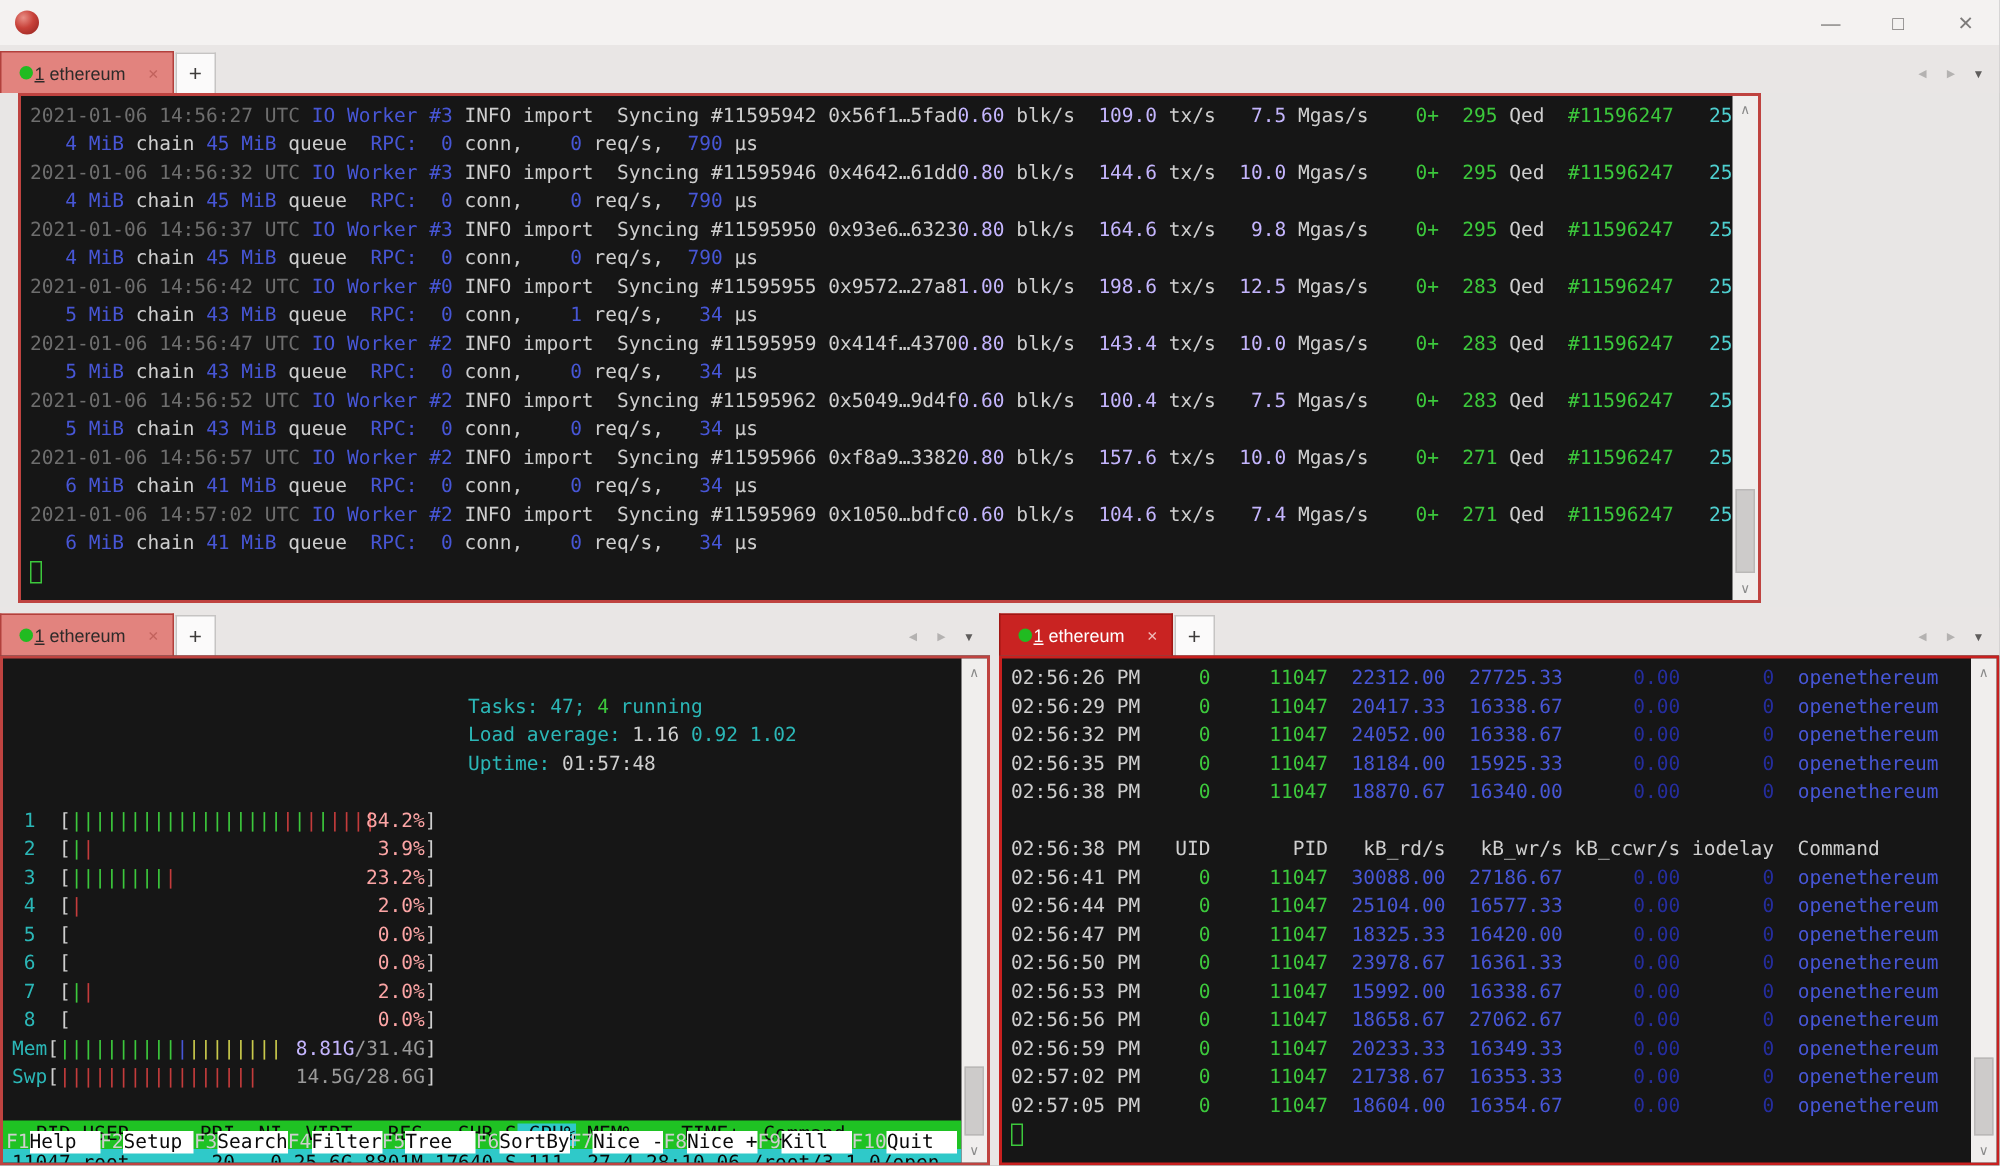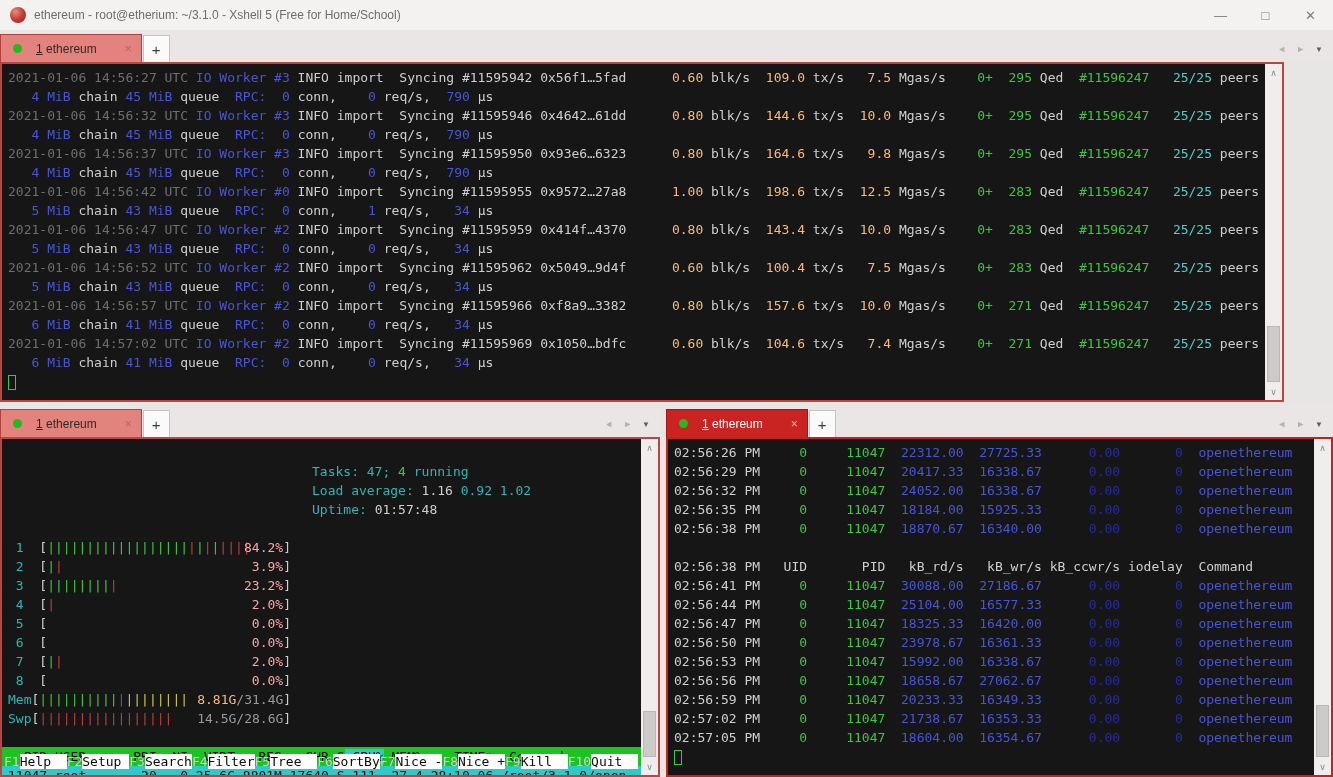--- a/index.html
+++ b/index.html
@@ -9,21 +9,21 @@
   
   .titlebar { position:absolute; left:0; top:0; width:1333px; height:30px; background:#f4f2f1; display:flex; align-items:center; }
   .appicon { width:16px; height:16px; border-radius:50%; margin:0 8px 0 10px;
              background:radial-gradient(circle at 35% 30%, #e98f86 0%, #c8423a 45%, #8f1f1c 100%); }
   .title { font-size:12px; color:#6f6d6c; }
   .wcontrols { margin-left:auto; display:flex; height:30px; }
   .wbtn { width:45px; height:30px; display:flex; align-items:center; justify-content:center; color:#7d7b7a; font-size:13px; cursor:default; }
 
   
   .tabstrip { position:absolute; height:32px; background:#e9e6e5; display:flex; align-items:flex-end; }
-  .tab { display:flex; align-items:center; gap:14px; height:28px; padding:0 9px 0 12px; font-size:12px;
+  .tab { display:flex; align-items:center; gap:1px; height:28px; padding:0 9px 0 12px; font-size:12px;
          border:1px solid #b2403c; border-bottom:none; }
   .tab.salmon { background:#e2837e; color:#2e2a29; }
   .tab.salmon .tclose { color:#c2625d; }
   .tab.active { background:#c92322; color:#ffffff; border-color:#a01613; }
   .tab.active .tclose { color:#efb9b7; }
   .dot { width:9px; height:9px; border-radius:50%; background:#21bb21; }
   .tlabel u { text-decoration:underline; }
   .tclose { font-size:12px; padding-left:14px; }
   .plus { width:27px; height:27px; margin-left:1px; background:#fbfafa; border:1px solid #c6c4c3; border-bottom:none;
           display:flex; align-items:center; justify-content:center; font-size:15px; color:#3d3b3a; }
@@ -33,21 +33,21 @@
 
   
   .term { position:absolute; background:#161616; border:2px solid #bf4340; }
   .term.active { border-color:#c8201f; }
   .tcontent { position:absolute; left:0; top:0; right:17px; bottom:0; padding:4px 0 0 6px; overflow:hidden;
               font-family:"DejaVu Sans Mono", monospace; font-size:13px; line-height:19px; white-space:pre; color:#cfcfcf; }
   .tline { height:19px; }
   .tline.split { display:flex; justify-content:space-between; padding-right:6px; }
 
   
-  .cw { color:#cfcfcf; } .cd { color:#6e6e6e; } .cb { color:#4756d6; } .cy { color:#fdba74; }
+  .cw { color:#cfcfcf; } .cd { color:#6e6e6e; } .cb { color:#4756d6; } .cy { color:#c4b5fd; }
   .cg { color:#3cc83c; } .cc { color:#4ecfcf; } .cnavy { color:#252d9e; } .cdim { color:#9a9a9a; }
   .hcy { color:#2bb7b7;margin-top:20px; } .pct { color:#fca5a5; }
   .tg { color:#3cc83c; } .tr { color:#c43c3c; } .tb { color:#4756d6; } .ty { color:#c9c94c; }
 
   .cursorbox { display:inline-block; width:8px; height:15px; border:1px solid #3cc83c; vertical-align:middle; }
 
   
   .meter { display:inline-block; position:relative; height:19px; vertical-align:top; }
   .meter .ticks { position:absolute; left:0; top:0; letter-spacing:0; }
   .meter .mval { position:absolute; right:0; top:0; }
@@ -66,21 +66,20 @@
   .sarrow.up { top:0; } .sarrow.down { bottom:0; }
   .sthumb { position:absolute; left:2px; width:13px; background:#cdcbca; border:1px solid #bab8b7; }
 </style>
 </head>
 <body>
 
 <div class="window">
 
   <div class="titlebar">
     <span class="appicon"></span>
-    <span class="title">ethereum - root@etherium: ~/3.1.0 - Xshell 5 (Free for Home/School)</span>
     <div class="wcontrols">
       <span class="wbtn">—</span>
       <span class="wbtn">□</span>
       <span class="wbtn">✕</span>
     </div>
   </div>
 
   <div class="tabstrip" style="left:0; top:30px; width:1333px;">
     <div class="tab salmon">
       <span class="dot"></span>
@@ -88,21 +87,21 @@
       <span class="tclose">×</span>
     </div>
     <div class="plus">+</div>
     <div class="stripnav">
       <span class="navchev">◄</span>
       <span class="navchev">►</span>
       <span class="navdrop">▼</span>
     </div>
   </div>
 
-  <div class="term" style="left:0; top:62px; width:1284px; height:340px;">
+  <div class="term" style="left:12px; top:62px; width:1162px; height:340px;">
     <div class="tcontent" id="top-lines"><div class="tline split"><span><span class="cd">2021-01-06 14:56:27 UTC </span><span class="cb">IO Worker #3</span><span class="cw"> INFO import  Syncing #11595942 0x56f1…5fad</span></span><span><span class="cy">0.60</span><span class="cw"> blk/s  </span><span class="cy">109.0</span><span class="cw"> tx/s  </span><span class="cy"> 7.5</span><span class="cw"> Mgas/s    </span><span class="cg">0+  295</span><span class="cw"> Qed  </span><span class="cg">#11596247</span><span class="cw">   </span><span class="cc">25/25</span><span class="cw"> peers</span></span></div><div class="tline"><span class="cw">  </span><span class="cb"> 4 MiB</span><span class="cw"> chain </span><span class="cb">45 MiB</span><span class="cw"> queue  </span><span class="cb">RPC:</span><span class="cw">  </span><span class="cb">0</span><span class="cw"> conn,    </span><span class="cb">0</span><span class="cw"> req/s,  </span><span class="cb">790</span><span class="cw"> µs</span></div><div class="tline split"><span><span class="cd">2021-01-06 14:56:32 UTC </span><span class="cb">IO Worker #3</span><span class="cw"> INFO import  Syncing #11595946 0x4642…61dd</span></span><span><span class="cy">0.80</span><span class="cw"> blk/s  </span><span class="cy">144.6</span><span class="cw"> tx/s  </span><span class="cy">10.0</span><span class="cw"> Mgas/s    </span><span class="cg">0+  295</span><span class="cw"> Qed  </span><span class="cg">#11596247</span><span class="cw">   </span><span class="cc">25/25</span><span class="cw"> peers</span></span></div><div class="tline"><span class="cw">  </span><span class="cb"> 4 MiB</span><span class="cw"> chain </span><span class="cb">45 MiB</span><span class="cw"> queue  </span><span class="cb">RPC:</span><span class="cw">  </span><span class="cb">0</span><span class="cw"> conn,    </span><span class="cb">0</span><span class="cw"> req/s,  </span><span class="cb">790</span><span class="cw"> µs</span></div><div class="tline split"><span><span class="cd">2021-01-06 14:56:37 UTC </span><span class="cb">IO Worker #3</span><span class="cw"> INFO import  Syncing #11595950 0x93e6…6323</span></span><span><span class="cy">0.80</span><span class="cw"> blk/s  </span><span class="cy">164.6</span><span class="cw"> tx/s  </span><span class="cy"> 9.8</span><span class="cw"> Mgas/s    </span><span class="cg">0+  295</span><span class="cw"> Qed  </span><span class="cg">#11596247</span><span class="cw">   </span><span class="cc">25/25</span><span class="cw"> peers</span></span></div><div class="tline"><span class="cw">  </span><span class="cb"> 4 MiB</span><span class="cw"> chain </span><span class="cb">45 MiB</span><span class="cw"> queue  </span><span class="cb">RPC:</span><span class="cw">  </span><span class="cb">0</span><span class="cw"> conn,    </span><span class="cb">0</span><span class="cw"> req/s,  </span><span class="cb">790</span><span class="cw"> µs</span></div><div class="tline split"><span><span class="cd">2021-01-06 14:56:42 UTC </span><span class="cb">IO Worker #0</span><span class="cw"> INFO import  Syncing #11595955 0x9572…27a8</span></span><span><span class="cy">1.00</span><span class="cw"> blk/s  </span><span class="cy">198.6</span><span class="cw"> tx/s  </span><span class="cy">12.5</span><span class="cw"> Mgas/s    </span><span class="cg">0+  283</span><span class="cw"> Qed  </span><span class="cg">#11596247</span><span class="cw">   </span><span class="cc">25/25</span><span class="cw"> peers</span></span></div><div class="tline"><span class="cw">  </span><span class="cb"> 5 MiB</span><span class="cw"> chain </span><span class="cb">43 MiB</span><span class="cw"> queue  </span><span class="cb">RPC:</span><span class="cw">  </span><span class="cb">0</span><span class="cw"> conn,    </span><span class="cb">1</span><span class="cw"> req/s,  </span><span class="cb"> 34</span><span class="cw"> µs</span></div><div class="tline split"><span><span class="cd">2021-01-06 14:56:47 UTC </span><span class="cb">IO Worker #2</span><span class="cw"> INFO import  Syncing #11595959 0x414f…4370</span></span><span><span class="cy">0.80</span><span class="cw"> blk/s  </span><span class="cy">143.4</span><span class="cw"> tx/s  </span><span class="cy">10.0</span><span class="cw"> Mgas/s    </span><span class="cg">0+  283</span><span class="cw"> Qed  </span><span class="cg">#11596247</span><span class="cw">   </span><span class="cc">25/25</span><span class="cw"> peers</span></span></div><div class="tline"><span class="cw">  </span><span class="cb"> 5 MiB</span><span class="cw"> chain </span><span class="cb">43 MiB</span><span class="cw"> queue  </span><span class="cb">RPC:</span><span class="cw">  </span><span class="cb">0</span><span class="cw"> conn,    </span><span class="cb">0</span><span class="cw"> req/s,  </span><span class="cb"> 34</span><span class="cw"> µs</span></div><div class="tline split"><span><span class="cd">2021-01-06 14:56:52 UTC </span><span class="cb">IO Worker #2</span><span class="cw"> INFO import  Syncing #11595962 0x5049…9d4f</span></span><span><span class="cy">0.60</span><span class="cw"> blk/s  </span><span class="cy">100.4</span><span class="cw"> tx/s  </span><span class="cy"> 7.5</span><span class="cw"> Mgas/s    </span><span class="cg">0+  283</span><span class="cw"> Qed  </span><span class="cg">#11596247</span><span class="cw">   </span><span class="cc">25/25</span><span class="cw"> peers</span></span></div><div class="tline"><span class="cw">  </span><span class="cb"> 5 MiB</span><span class="cw"> chain </span><span class="cb">43 MiB</span><span class="cw"> queue  </span><span class="cb">RPC:</span><span class="cw">  </span><span class="cb">0</span><span class="cw"> conn,    </span><span class="cb">0</span><span class="cw"> req/s,  </span><span class="cb"> 34</span><span class="cw"> µs</span></div><div class="tline split"><span><span class="cd">2021-01-06 14:56:57 UTC </span><span class="cb">IO Worker #2</span><span class="cw"> INFO import  Syncing #11595966 0xf8a9…3382</span></span><span><span class="cy">0.80</span><span class="cw"> blk/s  </span><span class="cy">157.6</span><span class="cw"> tx/s  </span><span class="cy">10.0</span><span class="cw"> Mgas/s    </span><span class="cg">0+  271</span><span class="cw"> Qed  </span><span class="cg">#11596247</span><span class="cw">   </span><span class="cc">25/25</span><span class="cw"> peers</span></span></div><div class="tline"><span class="cw">  </span><span class="cb"> 6 MiB</span><span class="cw"> chain </span><span class="cb">41 MiB</span><span class="cw"> queue  </span><span class="cb">RPC:</span><span class="cw">  </span><span class="cb">0</span><span class="cw"> conn,    </span><span class="cb">0</span><span class="cw"> req/s,  </span><span class="cb"> 34</span><span class="cw"> µs</span></div><div class="tline split"><span><span class="cd">2021-01-06 14:57:02 UTC </span><span class="cb">IO Worker #2</span><span class="cw"> INFO import  Syncing #11595969 0x1050…bdfc</span></span><span><span class="cy">0.60</span><span class="cw"> blk/s  </span><span class="cy">104.6</span><span class="cw"> tx/s  </span><span class="cy"> 7.4</span><span class="cw"> Mgas/s    </span><span class="cg">0+  271</span><span class="cw"> Qed  </span><span class="cg">#11596247</span><span class="cw">   </span><span class="cc">25/25</span><span class="cw"> peers</span></span></div><div class="tline"><span class="cw">  </span><span class="cb"> 6 MiB</span><span class="cw"> chain </span><span class="cb">41 MiB</span><span class="cw"> queue  </span><span class="cb">RPC:</span><span class="cw">  </span><span class="cb">0</span><span class="cw"> conn,    </span><span class="cb">0</span><span class="cw"> req/s,  </span><span class="cb"> 34</span><span class="cw"> µs</span></div><div class="tline"><span class="cursorbox"></span></div></div>
     <div class="vscroll">
       <span class="sarrow up">∧</span>
       <span class="sthumb" style="bottom:18px; height:56px;"></span>
       <span class="sarrow down">∨</span>
     </div>
   </div>
 
   <div class="tabstrip" style="left:0; top:405px; width:660px;">
     <div class="tab salmon">

